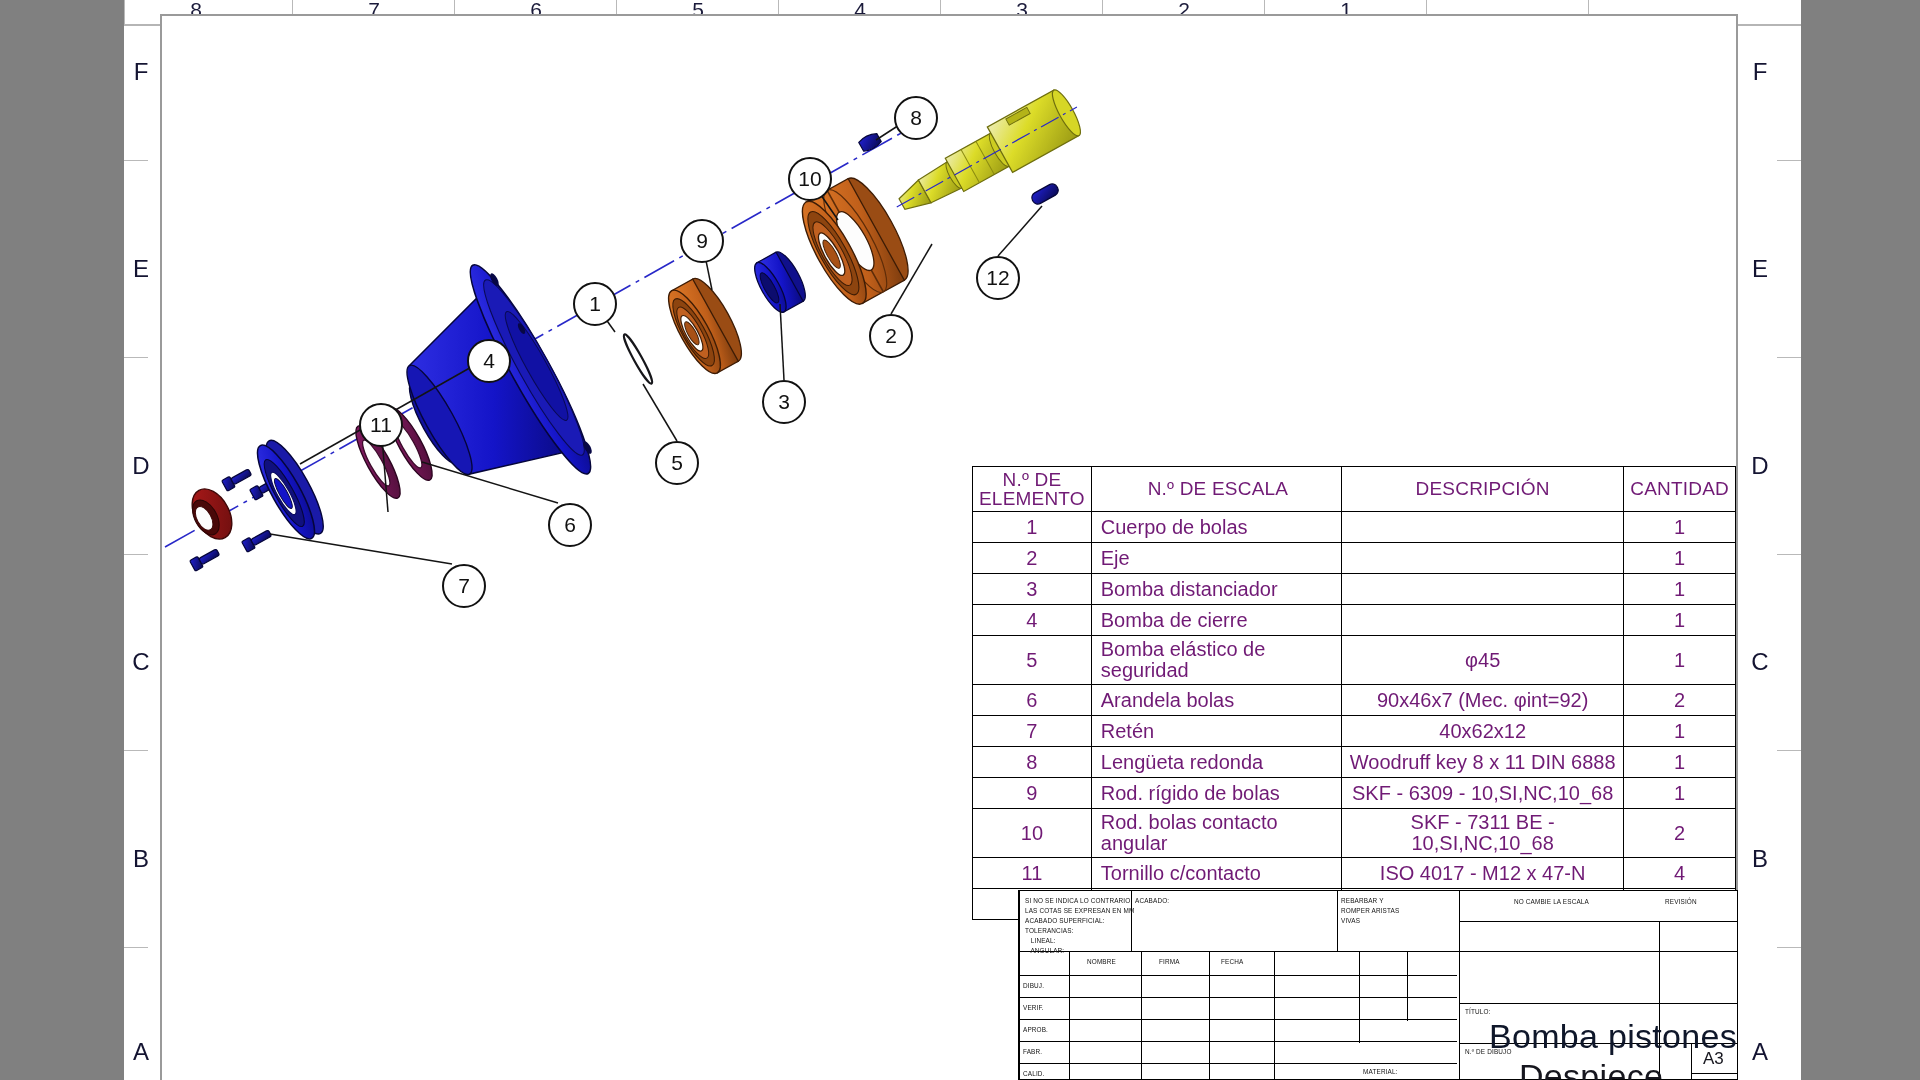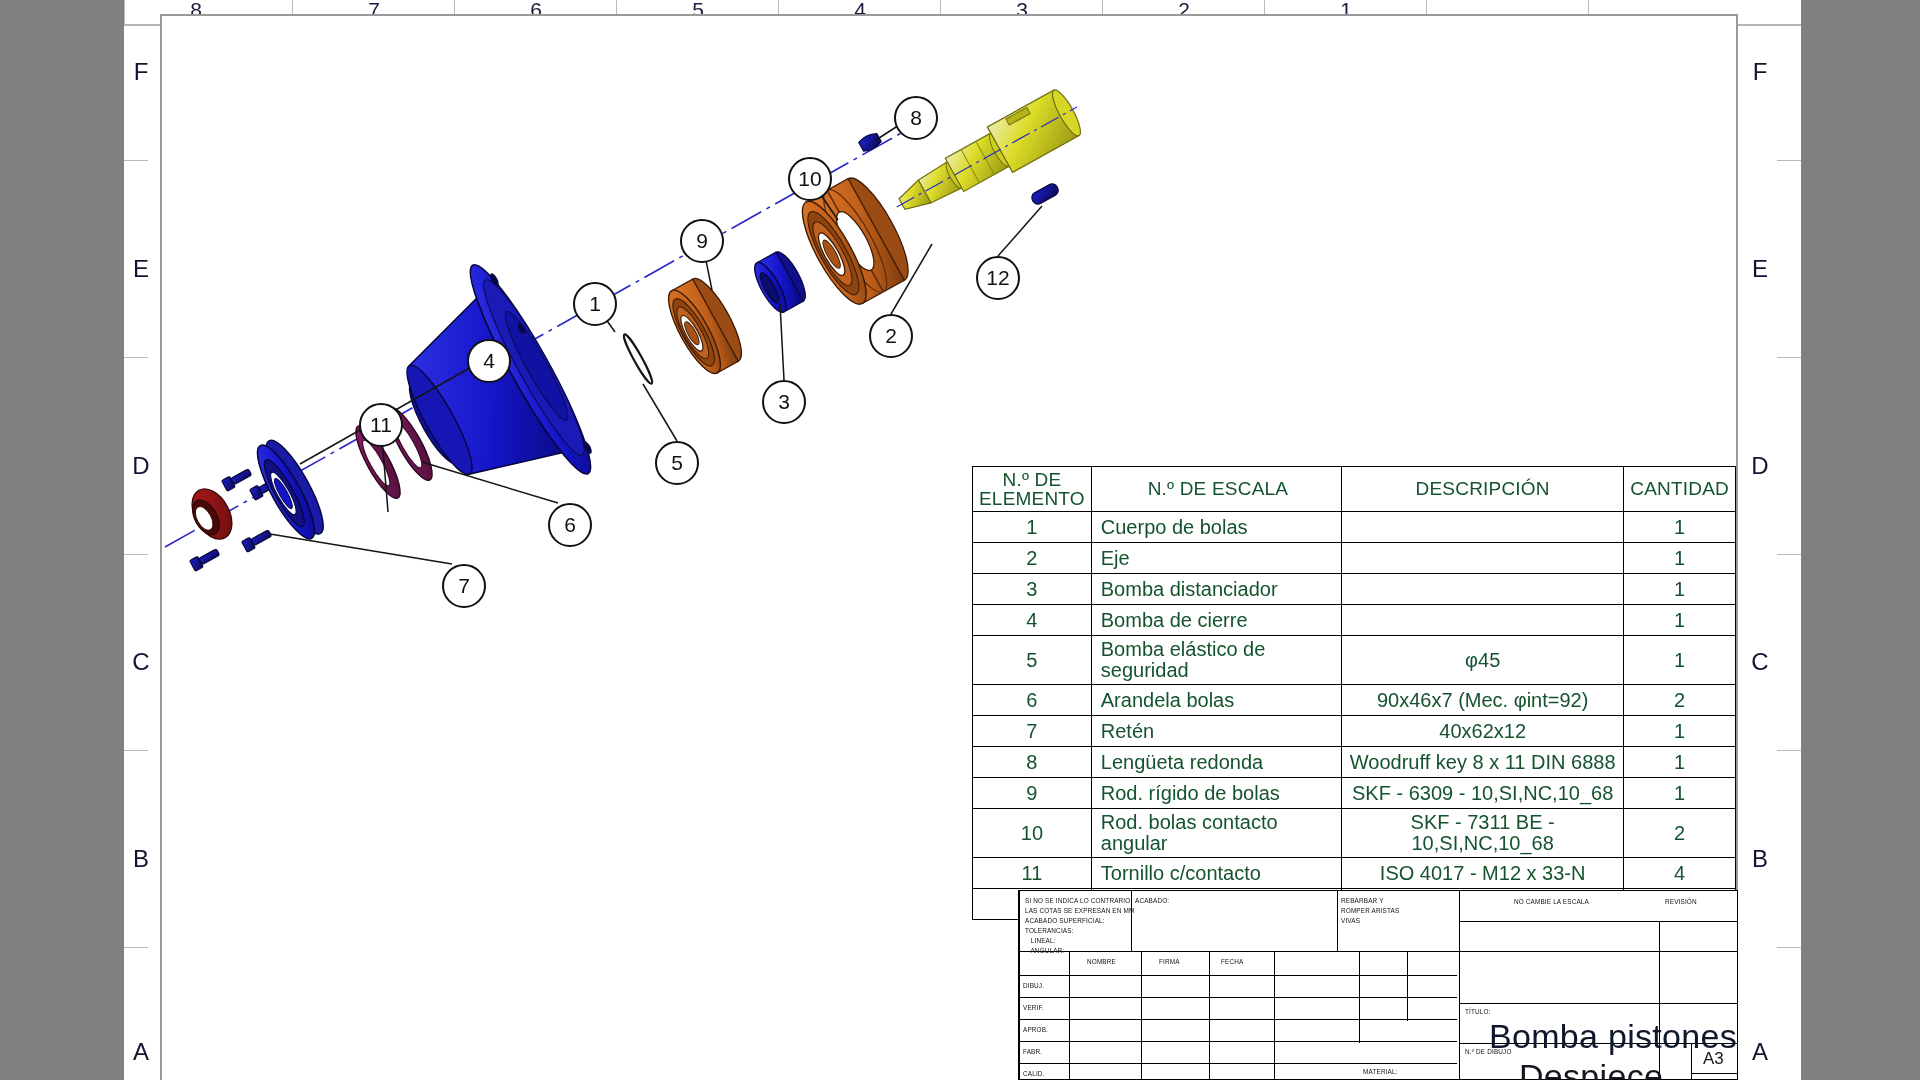--- a/index.html
+++ b/index.html
@@ -66,21 +66,21 @@
   }
 
   
   .bom {
     position: absolute; left: 972px; top: 466px;
     width: 764px; border-collapse: collapse;
     background: #fff;
   }
   .bom td, .bom th {
     border: 1.5px solid #000;
-    font-size: 20px; color: #14532d; font-weight: normal;
+    font-size: 20px; color: #701a75; font-weight: normal;
     padding: 3px 6px; height: 31px; line-height: 1.05;
   }
   .bom th { font-size: 19px; text-align: center; letter-spacing: .2px; }
   .bom .c-item  { width: 104px; text-align: center; }
   .bom .c-part  { width: 262px; text-align: left; padding-left: 9px; }
   .bom .c-desc  { width: 294px; text-align: center; }
   .bom .c-qty   { width: 104px; text-align: center; }
   .bom th.c-item { line-height: 1.0; }
 
   
@@ -415,21 +415,21 @@
         </tr>
       <tr>
           <td class="c-item">10</td>
           <td class="c-part">Rod. bolas contacto angular</td>
           <td class="c-desc">SKF - 7311 BE - 10,SI,NC,10_68</td>
           <td class="c-qty">2</td>
         </tr>
       <tr>
           <td class="c-item">11</td>
           <td class="c-part">Tornillo c/contacto</td>
-          <td class="c-desc">ISO 4017 - M12 x 33-N</td>
+          <td class="c-desc">ISO 4017 - M12 x 47-N</td>
           <td class="c-qty">4</td>
         </tr>
       <tr>
           <td class="c-item">12</td>
           <td class="c-part">Chaveta plana</td>
           <td class="c-desc">12x8x45</td>
           <td class="c-qty">1</td>
         </tr>
     </tbody>
   </table>

